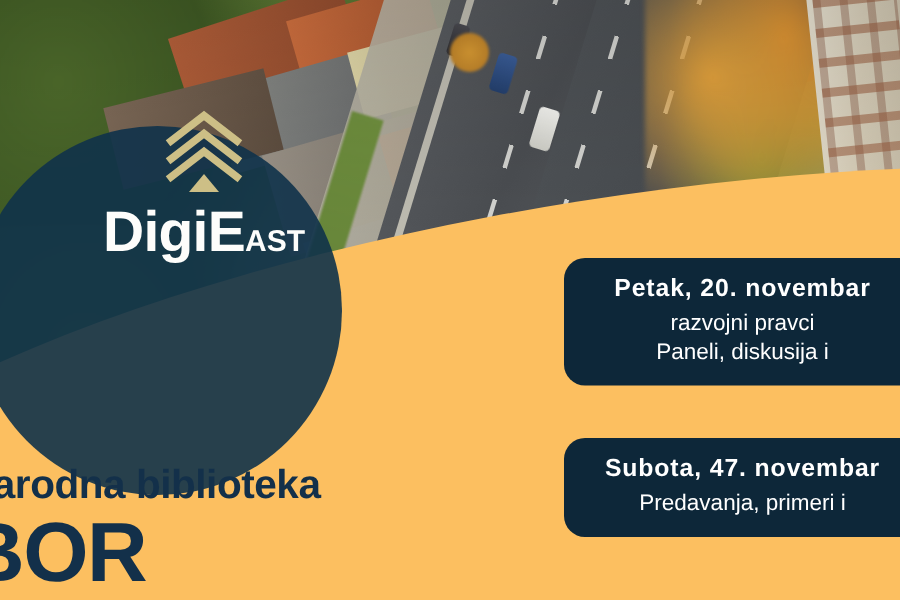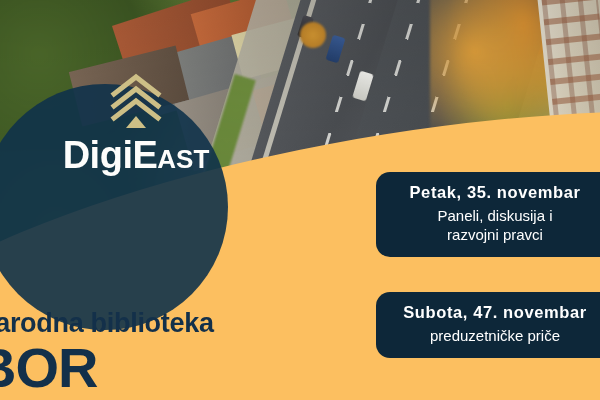--- a/index.html
+++ b/index.html
@@ -149,21 +149,21 @@
     position:absolute; left:0; top:0; width:246px; height:246px;
     display:flex; flex-direction:column; align-items:center; justify-content:center;
     padding-left:26px;
   }
   .logo-mark { width:56px; height:62px; margin-bottom:2px; }
   .brand {
     color:#fdfdfb; letter-spacing:-.5px; line-height:1;
     font-weight:700; font-size:38px;
     display:flex; align-items:baseline;
   }
-  .brand .small-caps { font-size:26px; letter-spacing:0px; }
+  .brand .small-caps { font-size:20px; letter-spacing:0px; }
   .brand-sub {
     color:#d9cfa6; font-size:19px; margin-top:5px; letter-spacing:.2px; font-weight:400;
   }
 
   
   .org-block { position:absolute; left:-24px; bottom:6px; width:300px; }
   .org-line1 {
     color:#13304a; font-weight:700; font-size:27px; letter-spacing:-.3px; white-space:nowrap;
   }
   .org-line2 {
@@ -255,23 +255,23 @@
       <span class="small-caps">AST</span>
     </div>
   </div>
 
   <div class="org-block">
     <div class="org-line1">Narodna biblioteka</div>
     <div class="org-line2">BOR</div>
   </div>
 
   <div class="card card-1">
-    <div class="card-title">Petak, 35. novembar</div>
+    <div class="card-title">Petak, 20. novembar</div>
+    <div class="card-line">razvojni pravci</div>
     <div class="card-line">Paneli, diskusija i</div>
-    <div class="card-line">razvojni pravci</div>
   </div>
 
   <div class="card card-2">
     <div class="card-title">Subota, 47. novembar</div>
-    <div class="card-line">preduzetničke priče</div>
+    <div class="card-line">Predavanja, primeri i</div>
   </div>
 
 </div>
 
 </body></html>

